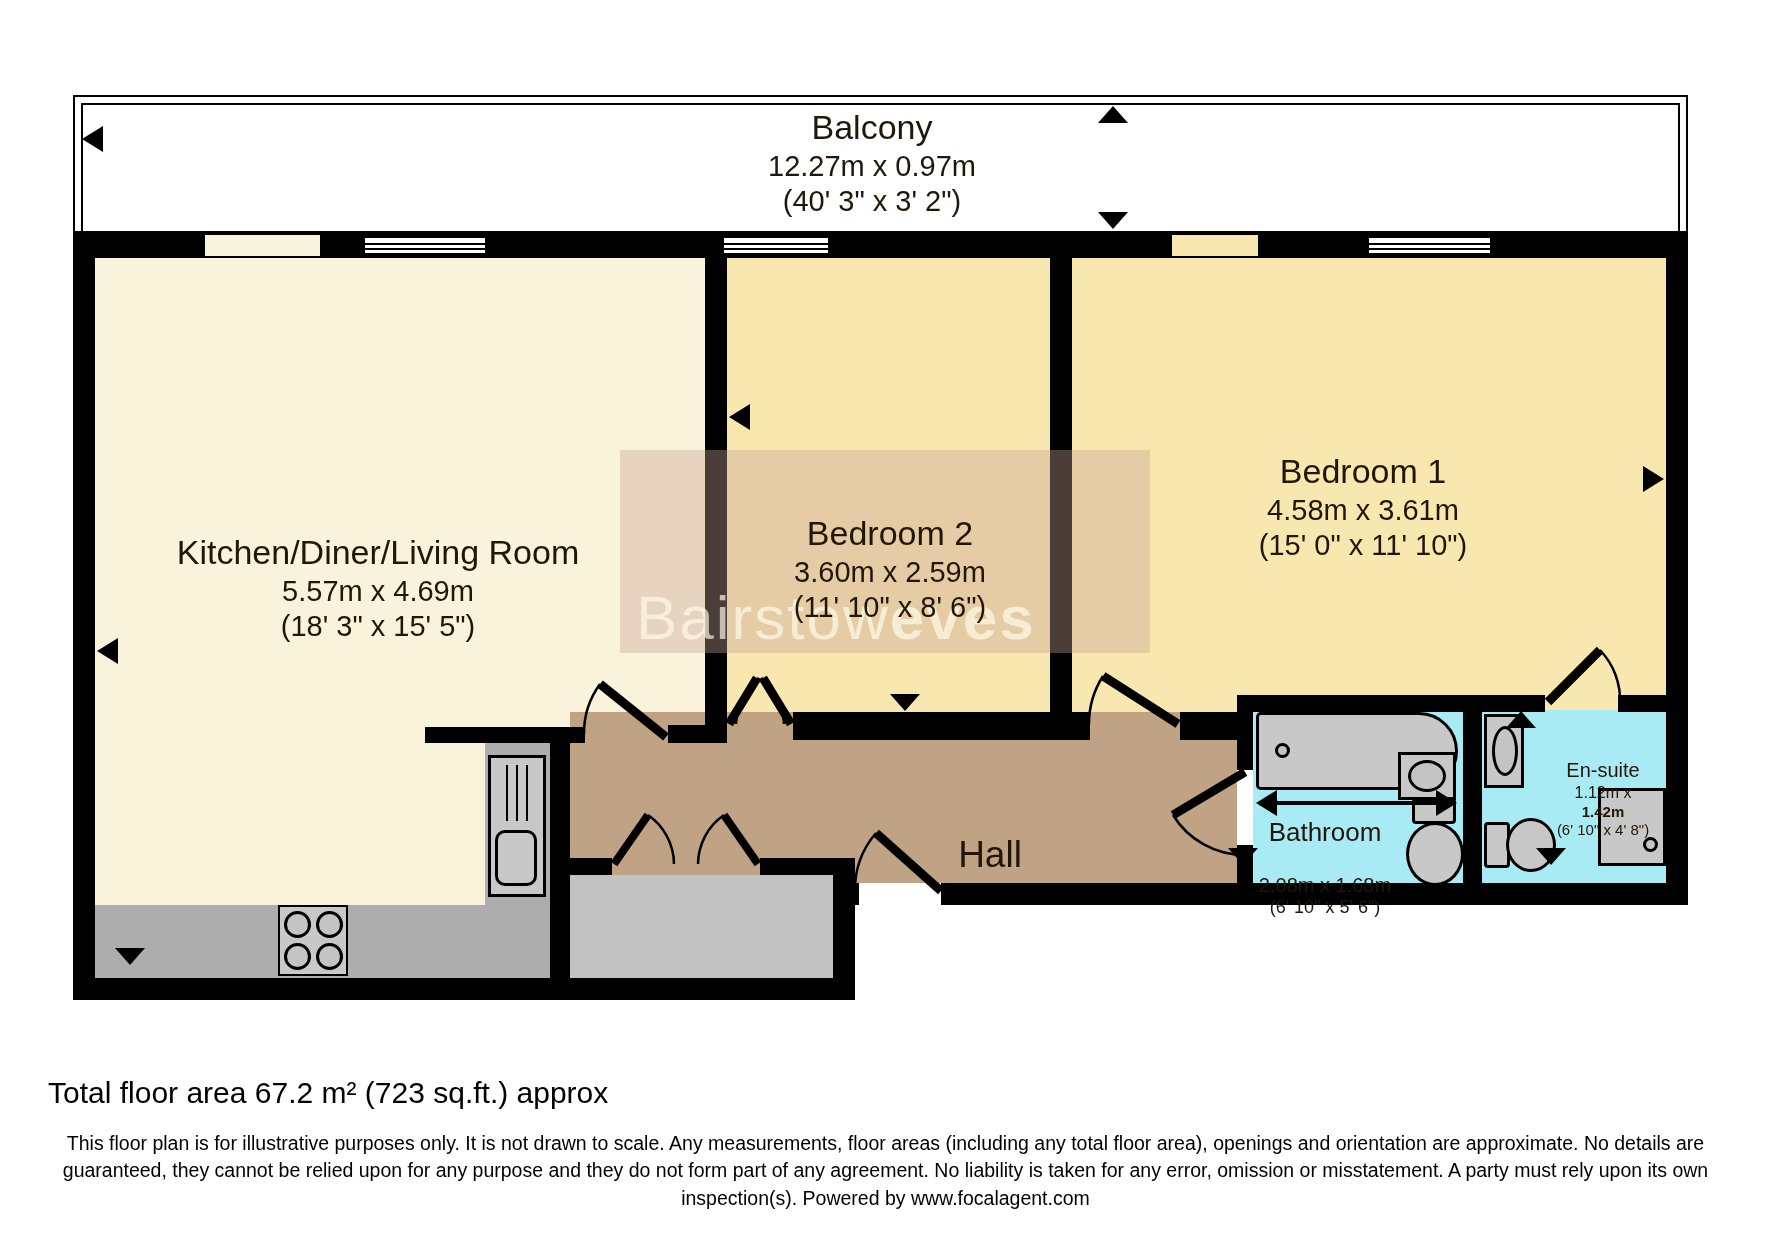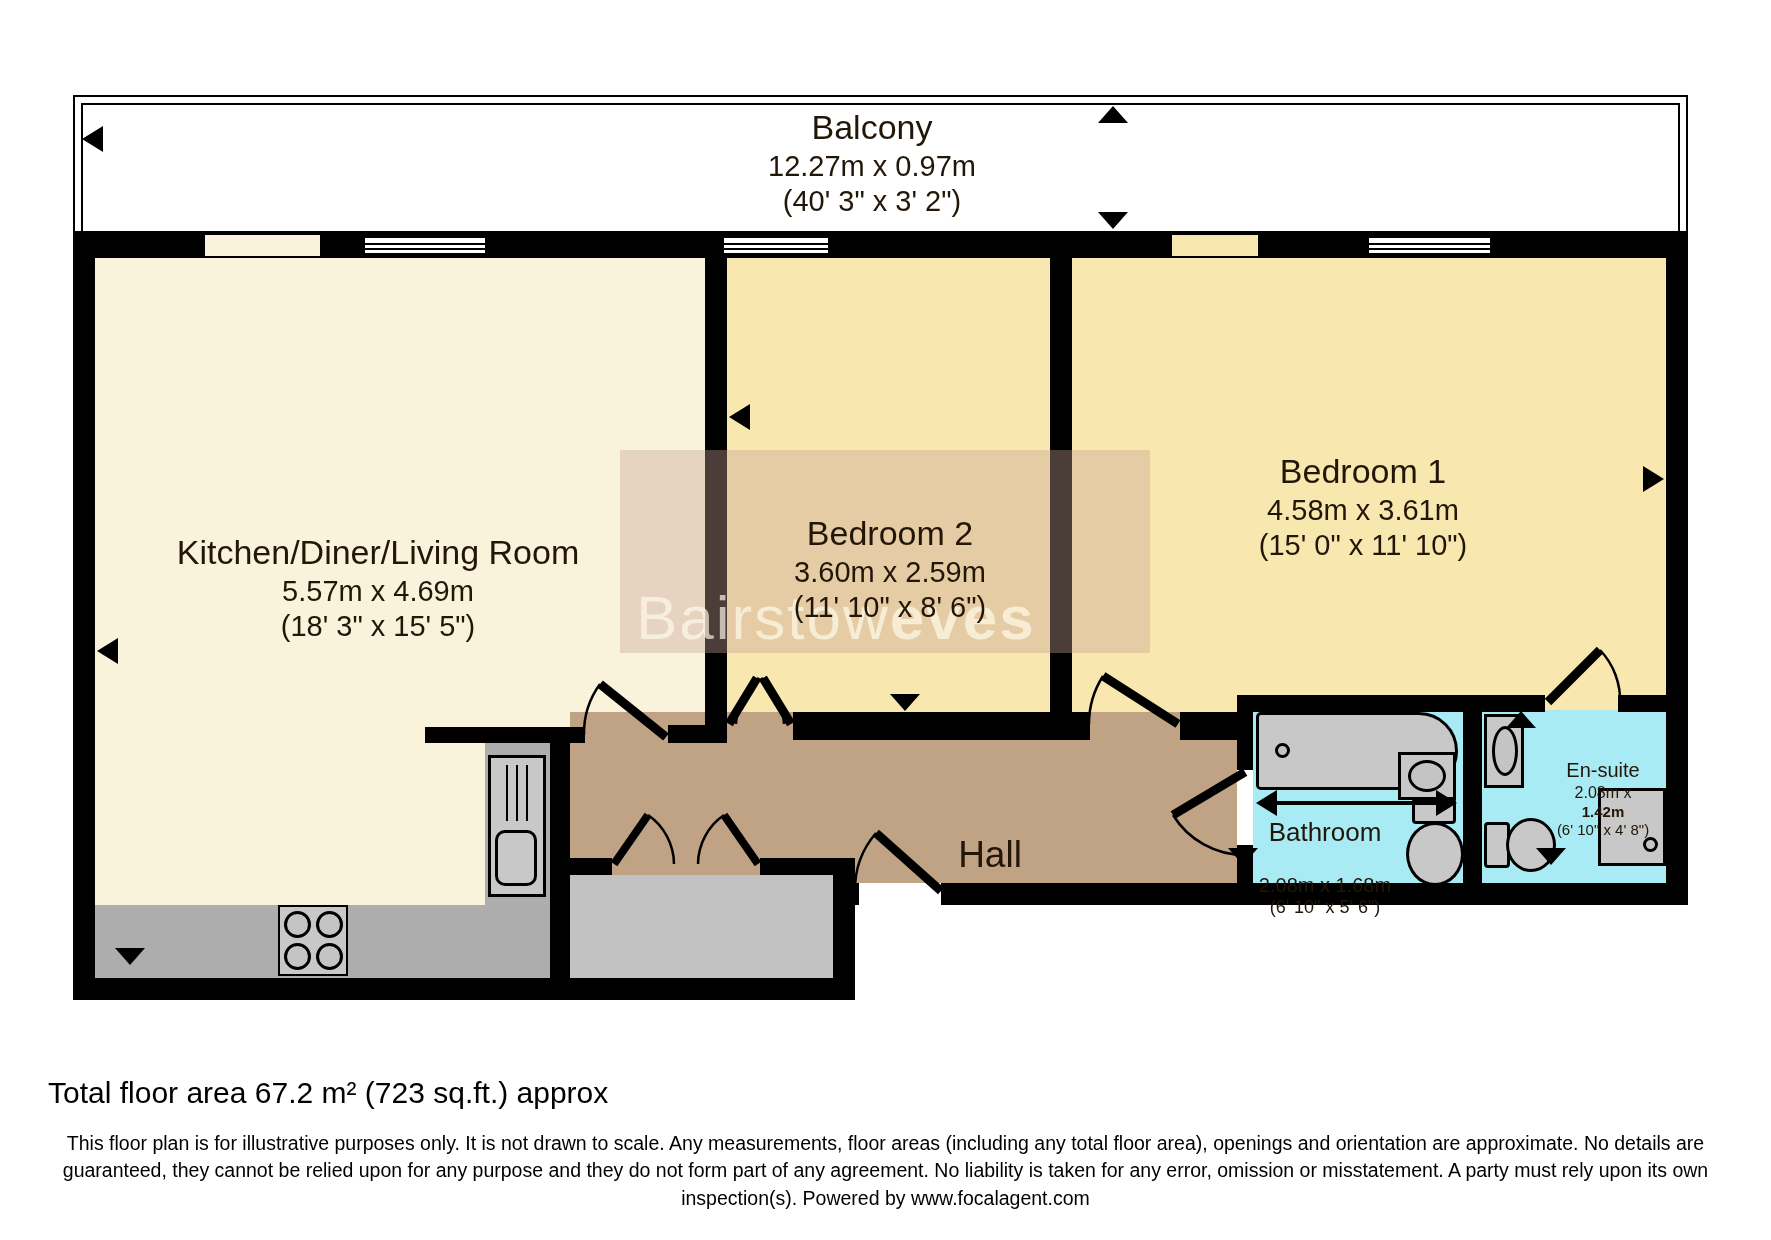--- a/index.html
+++ b/index.html
@@ -200,21 +200,21 @@
   </div>
 
   <div class="lbl" style="left:1325px;top:816px;">
     <div style="font-size:26px;line-height:1.25;">Bathroom</div>
     <div style="font-size:20px;line-height:1.22;margin-top:24px;">2.08m x 1.68m</div>
     <div style="font-size:18px;line-height:1.22;">(6' 10" x 5' 6")</div>
   </div>
 
   <div class="lbl" style="left:1603px;top:758px;">
     <div style="font-size:20px;line-height:1.25;">En-suite</div>
-    <div style="font-size:16px;line-height:1.22;">2.08m x</div>
+    <div style="font-size:16px;line-height:1.22;">1.12m x</div>
     <div style="font-size:15px;line-height:1.22;font-weight:bold;">1.42m</div>
     <div style="font-size:15px;line-height:1.22;">(6' 10" x 4' 8")</div>
   </div>
 
   <div class="footer-total">Total floor area 67.2 m² (723 sq.ft.) approx</div>
   <div class="footer-disc">This floor plan is for illustrative purposes only. It is not drawn to scale. Any measurements, floor areas (including any total floor area), openings and orientation are approximate. No details are guaranteed, they cannot be relied upon for any purpose and they do not form part of any agreement. No liability is taken for any error, omission or misstatement. A party must rely upon its own inspection(s). Powered by www.focalagent.com</div>
 
 </div>
 
 </body></html>

